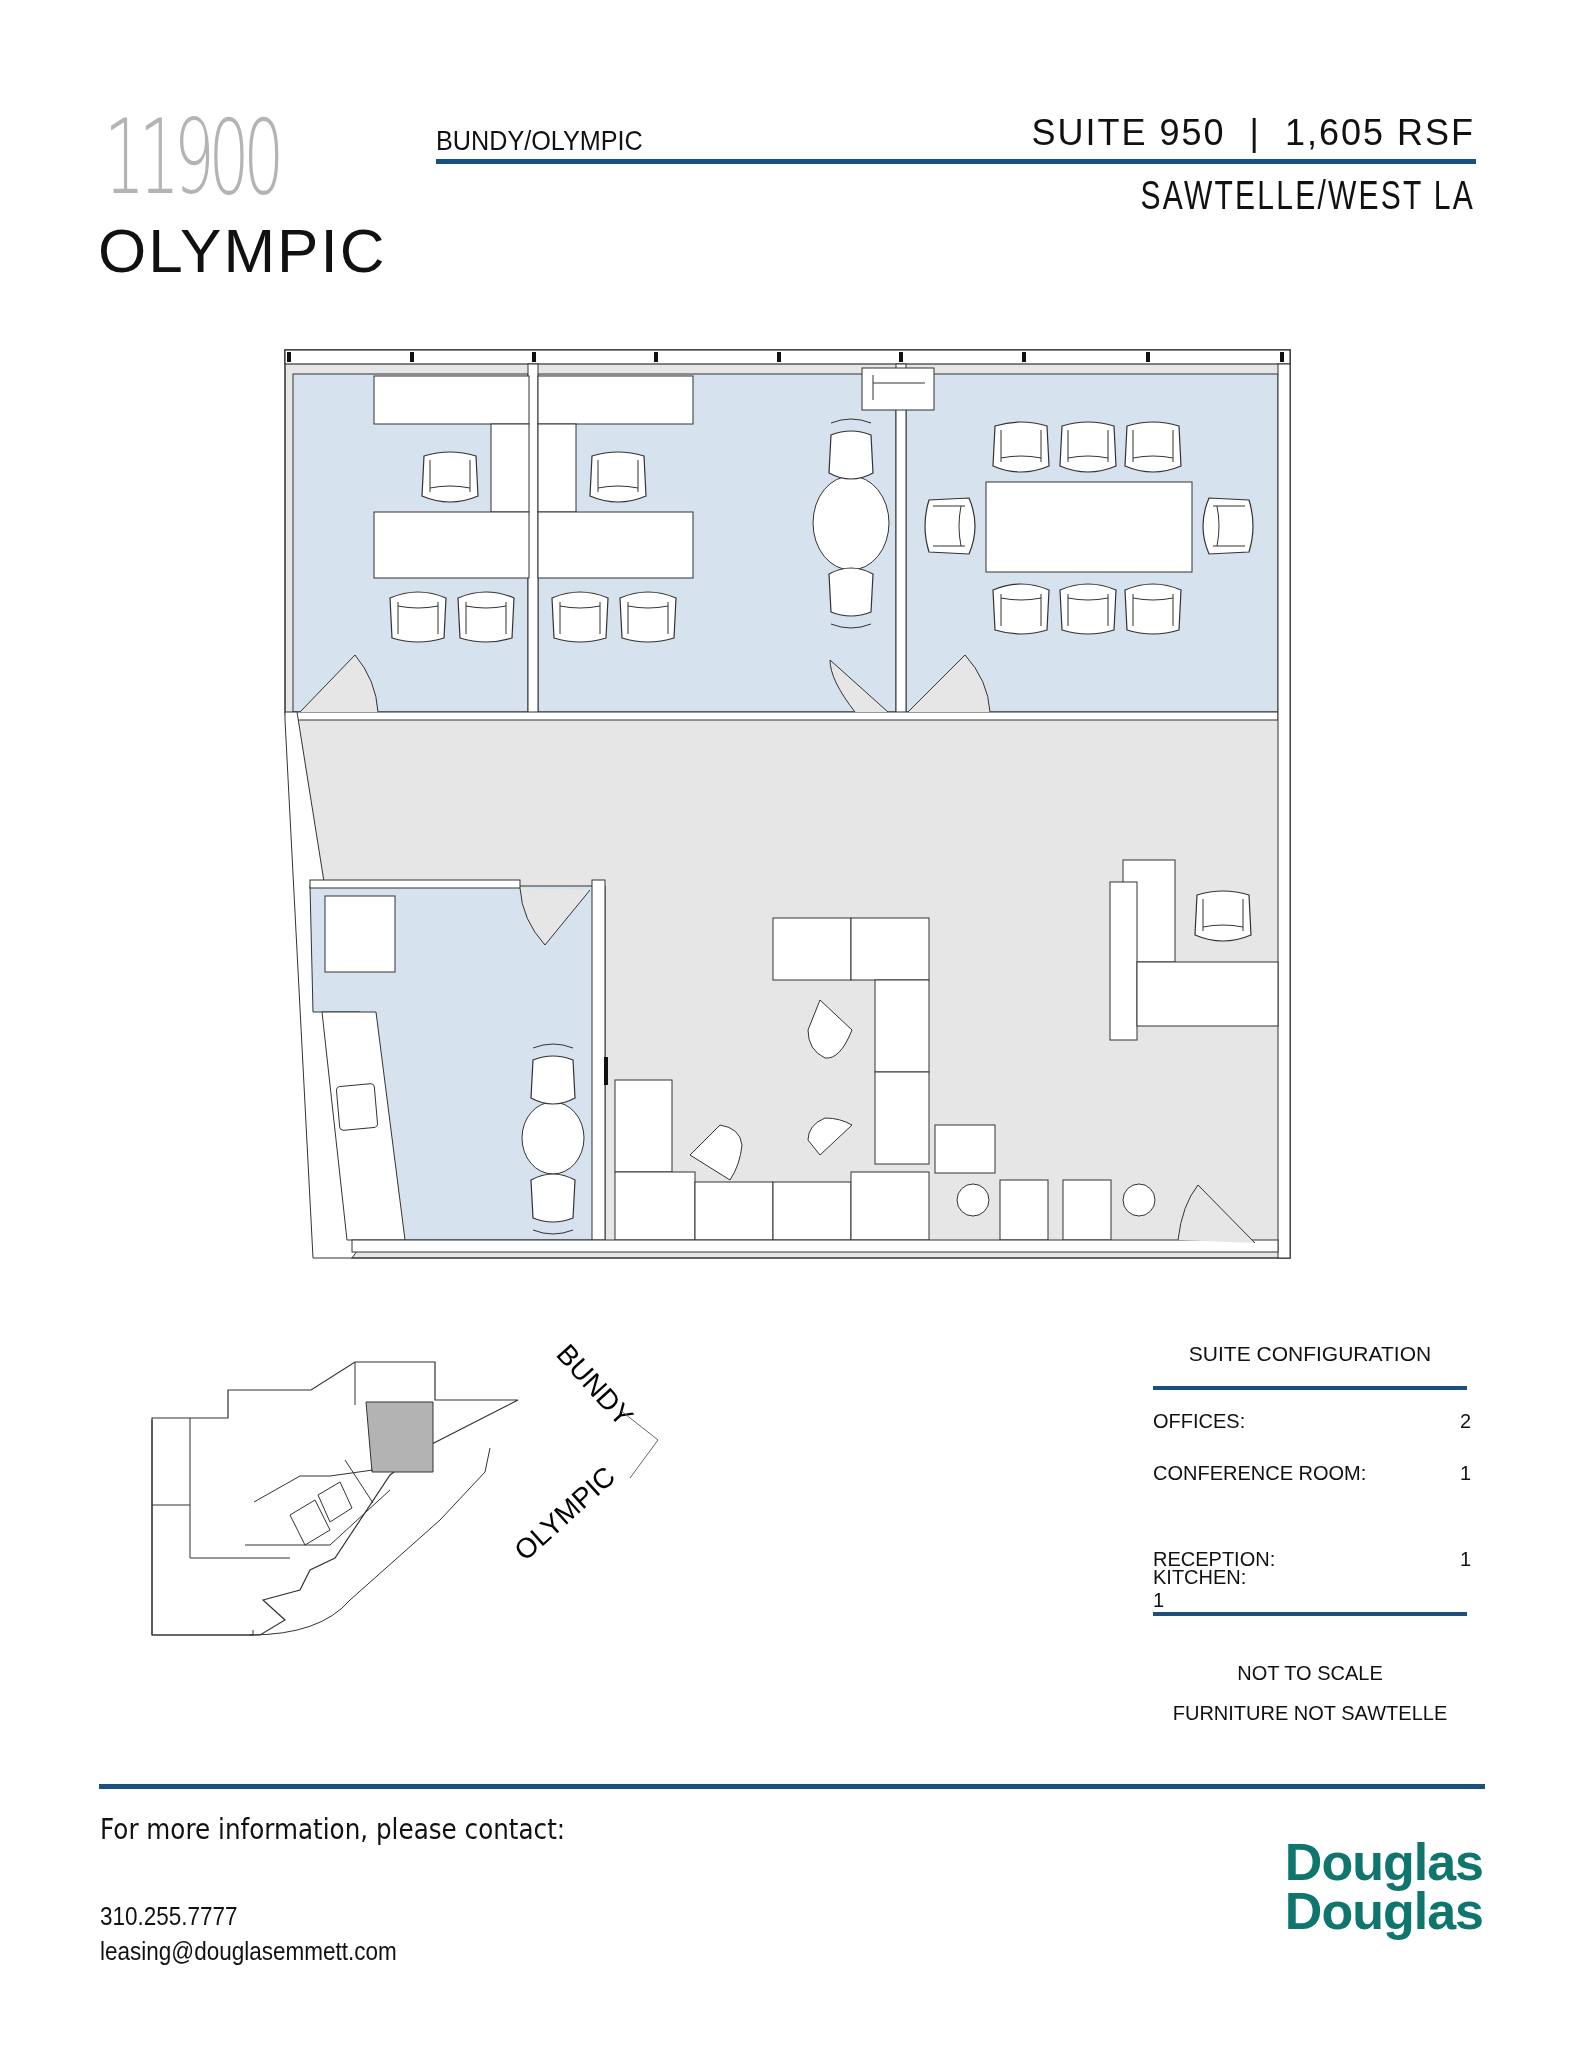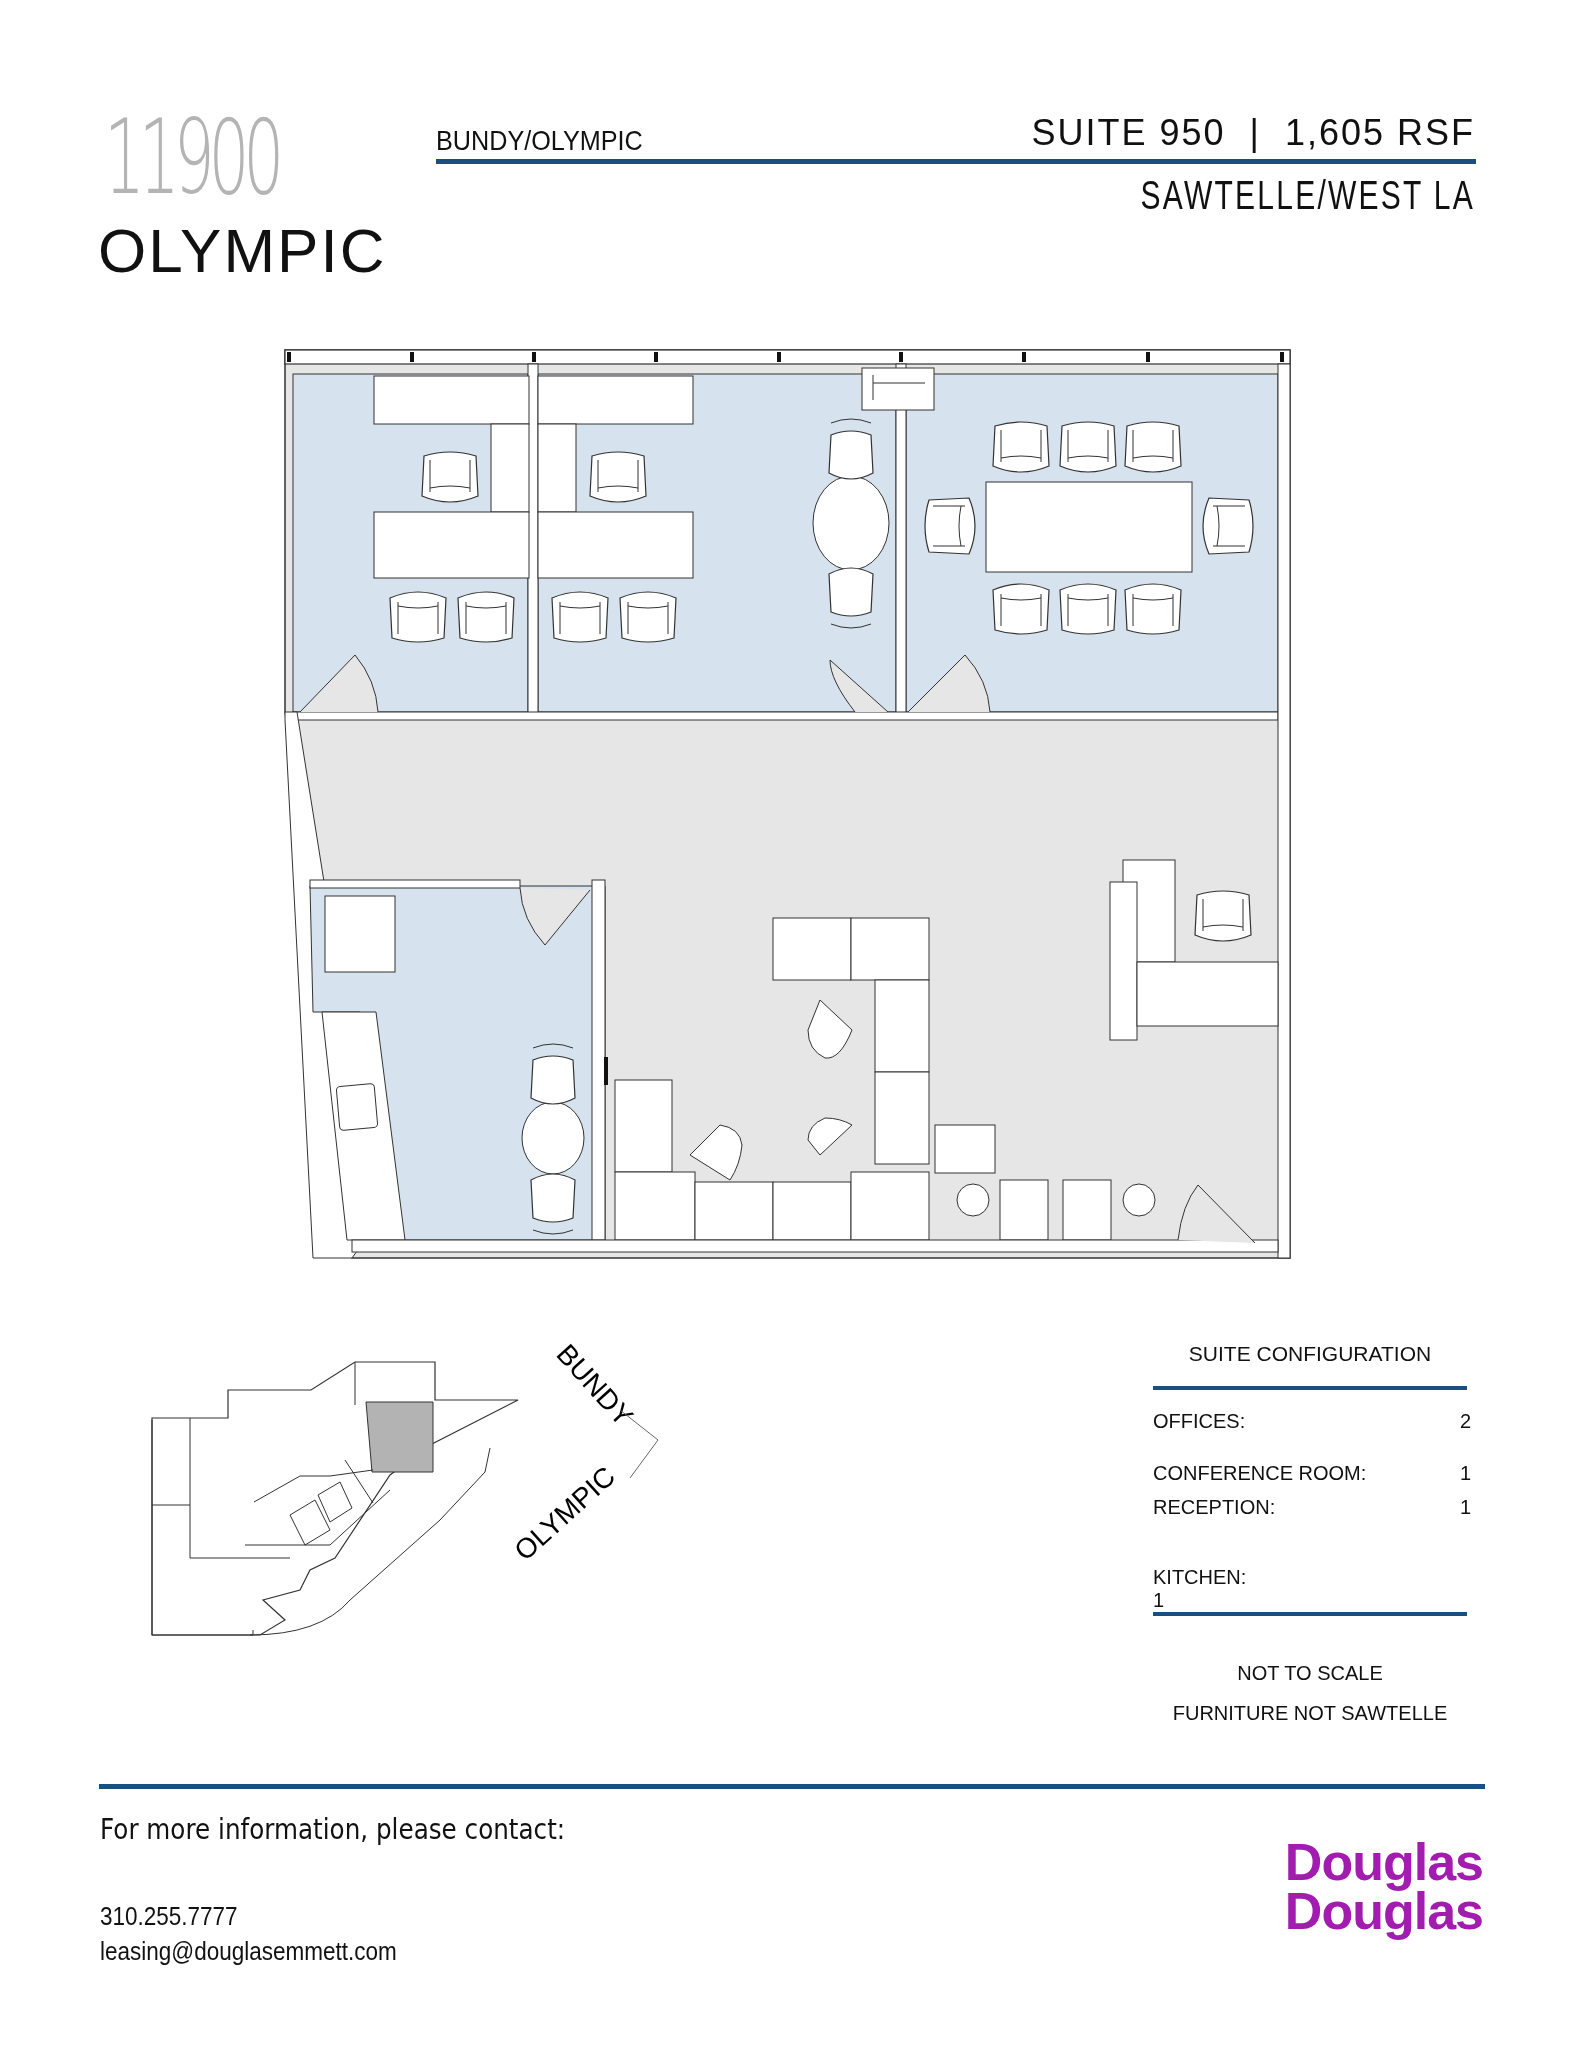--- a/index.html
+++ b/index.html
@@ -10,21 +10,21 @@
   .bundy{left:436px;top:125px;font-size:28px;transform:scaleX(0.9);transform-origin:left top;}
   .rule{height:5px;background:#1a4f80;}
   .suite{right:108px;top:112px;font-size:36px;letter-spacing:2px;}
   .sawtelle{right:108px;top:173px;font-size:40px;letter-spacing:3px;transform:scaleX(0.75);transform-origin:right top;font-weight:normal;}
   .cfg-title{left:1155px;top:1342px;width:310px;text-align:center;font-size:21px;}
   .cfg-row{left:1153px;width:318px;font-size:20px;display:flex;justify-content:space-between;}
   .cfg-note{left:1155px;width:310px;text-align:center;font-size:20px;margin-top:32px;}
   .contact{left:100px;top:1812px;font-size:29px;font-family:"DejaVu Sans",sans-serif;transform:scaleX(0.85);transform-origin:left top;}
   .phone{left:100px;top:1902px;font-size:25px;transform:scaleX(0.9);transform-origin:left top;}
   .email{left:100px;top:1937px;font-size:25px;transform:scaleX(0.9);transform-origin:left top;}
-  .logo{right:100px;top:1838px;font-size:52px;font-weight:bold;color:#a21caf;line-height:0.95;letter-spacing:-1px;text-align:left;font-family:"Liberation Sans",sans-serif;}
+  .logo{right:100px;top:1838px;font-size:52px;font-weight:bold;color:#0f766e;line-height:0.95;letter-spacing:-1px;text-align:left;font-family:"Liberation Sans",sans-serif;}
   .street{font-size:28px;font-family:"Liberation Sans",sans-serif;}
 </style>
 </head>
 <body>
 
 <div class="abs num">11900</div>
 <div class="abs olympic">OLYMPIC</div>
 <div class="abs bundy">BUNDY/OLYMPIC</div>
 <div class="abs rule" style="left:436px;top:159px;width:1040px;"></div>
 <div class="abs suite" style="white-space:pre;">SUITE 950  |  1,605 RSF</div>
@@ -166,21 +166,21 @@
 <div class="abs cfg-title">SUITE CONFIGURATION</div>
 <div class="abs rule" style="left:1153px;top:1386px;width:314px;height:4px;"></div>
 <div class="abs cfg-row" style="top:1410px;gap:28px;">
   <span>OFFICES:</span>
     <span>2</span>
   </div>
 <div class="abs cfg-row" style="top:1462px;">
   <span>CONFERENCE ROOM:</span>
     <span>1</span>
   </div>
-<div class="abs cfg-row" style="top:1496px;gap:14px;">
+<div class="abs cfg-row" style="top:1548px;gap:14px;">
   <span>RECEPTION:</span>
     <span>1</span>
   </div>
 <div class="abs cfg-row" style="top:1566px;flex-direction:column;">
   <span>KITCHEN:</span>
     <span>1</span>
   </div>
 <div class="abs rule" style="left:1153px;top:1612px;width:314px;height:4px;"></div>
 <div class="abs cfg-note" style="top:1630px;">NOT TO SCALE</div>
 <div class="abs cfg-note" style="top:1670px;">FURNITURE NOT SAWTELLE</div>

